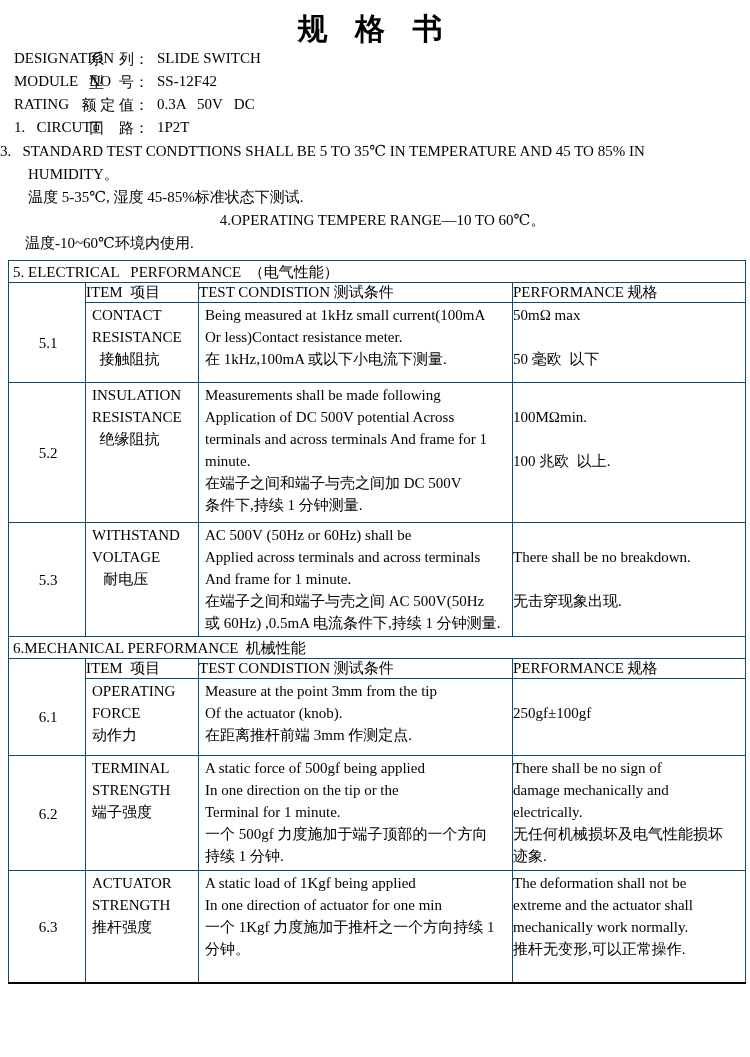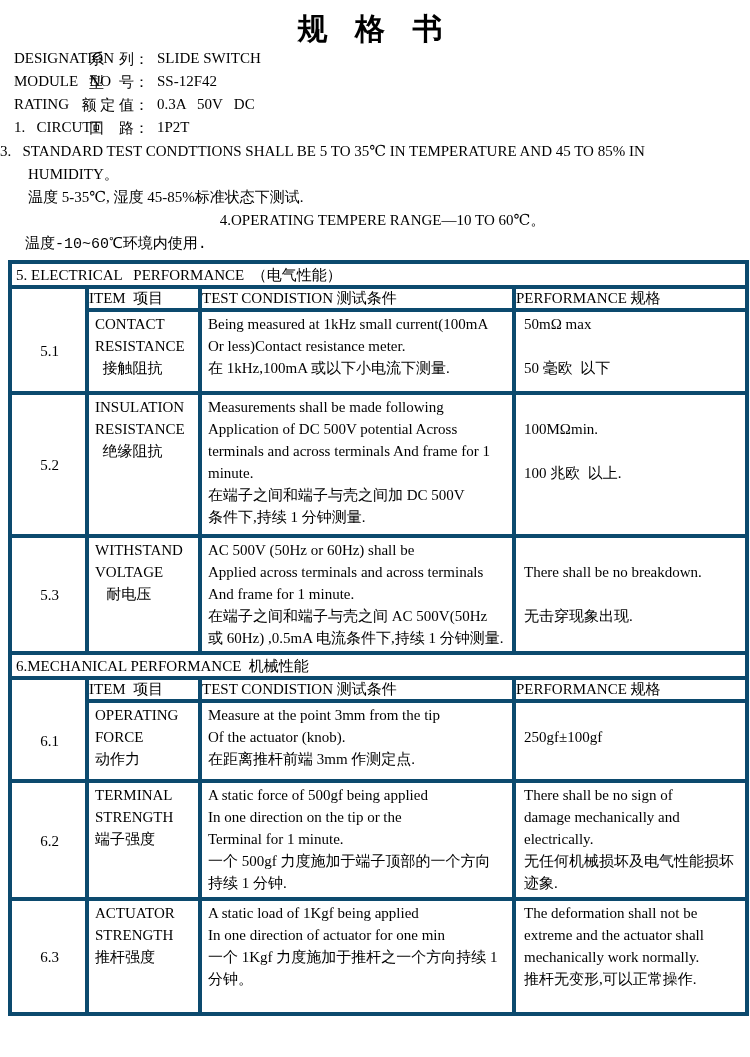--- a/index.html
+++ b/index.html
@@ -16,31 +16,31 @@
   .spec-line{position:relative;height:23px;}
   .spec-line .en{position:absolute;left:14px;white-space:pre;}
   .spec-line .cn{position:absolute;left:58px;width:91px;text-align:right;white-space:pre;}
   .spec-line .val{position:absolute;left:157px;white-space:pre;}
 
   .notes .note{height:23px;white-space:pre;overflow:visible;}
   .note.i0{}
   .note.i1{padding-left:28px;}
   .note.i2{padding-left:28px;}
   .note.i3{padding-left:15px;text-align:center;}
-  .note.i4{padding-left:25px;font-family:Liberation Mono, monospace;}
+  .note.i4{padding-left:25px;}
 
   table.spec{border-collapse:collapse;table-layout:fixed;width:737px;
              margin:3px 0 0 8px;font-size:15px;}
   table.spec{border:1px solid #000;border-bottom:2px solid #000;}
-  td{border:4px solid #0c4a6e;vertical-align:top;padding:1px 4px 0 6px;
+  td{border:1px solid #0c4a6e;vertical-align:top;padding:1px 4px 0 6px;
      line-height:22px;white-space:pre-wrap;overflow:hidden;}
   tr.secbar td{height:21px;line-height:20px;padding:0 0 0 4px;vertical-align:middle;}
   tr.colhead td{height:19px;line-height:19px;text-align:left;padding:0;vertical-align:middle;}
   td.no{text-align:center;vertical-align:middle;line-height:16px;}
-  td.perf{padding-left:8px;}
+  td.perf{padding-left:0;}
   .r51 td{height:78px;} .r52 td{height:138px;} .r53 td{height:112px;}
   .r61 td{height:75px;} .r62 td{height:113px;} .r63 td{height:110px;}
   .nb{border-bottom:none;}
   .nt{border-top:none;}
 </style>
 </head>
 <body>
 
 <div class="page">
 

